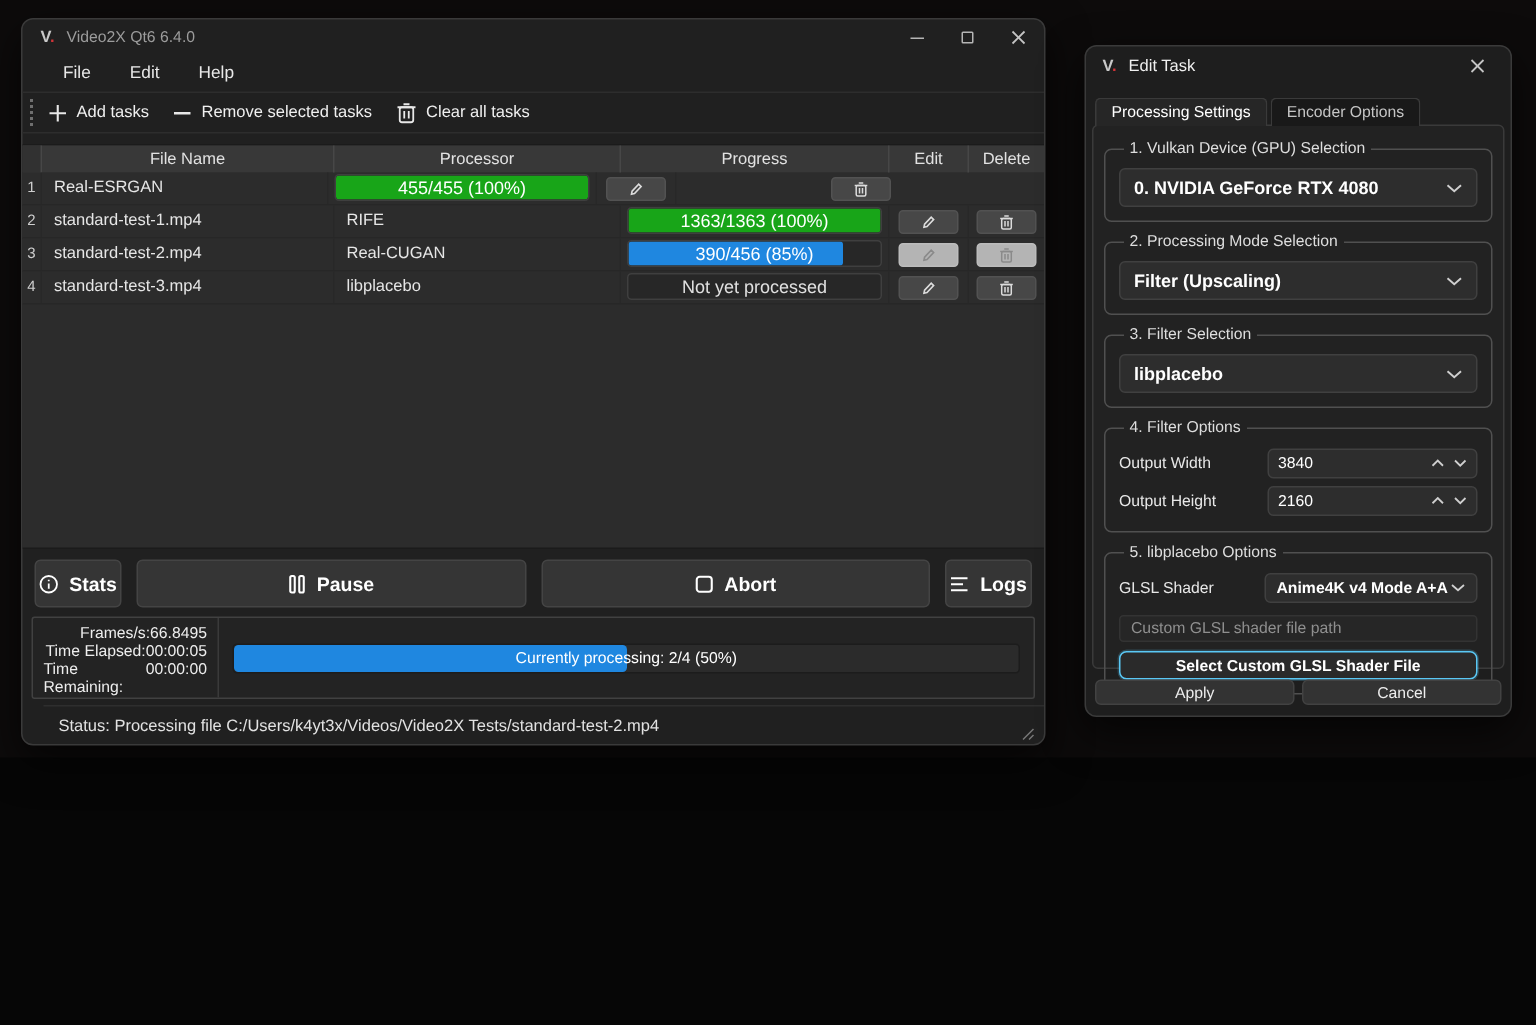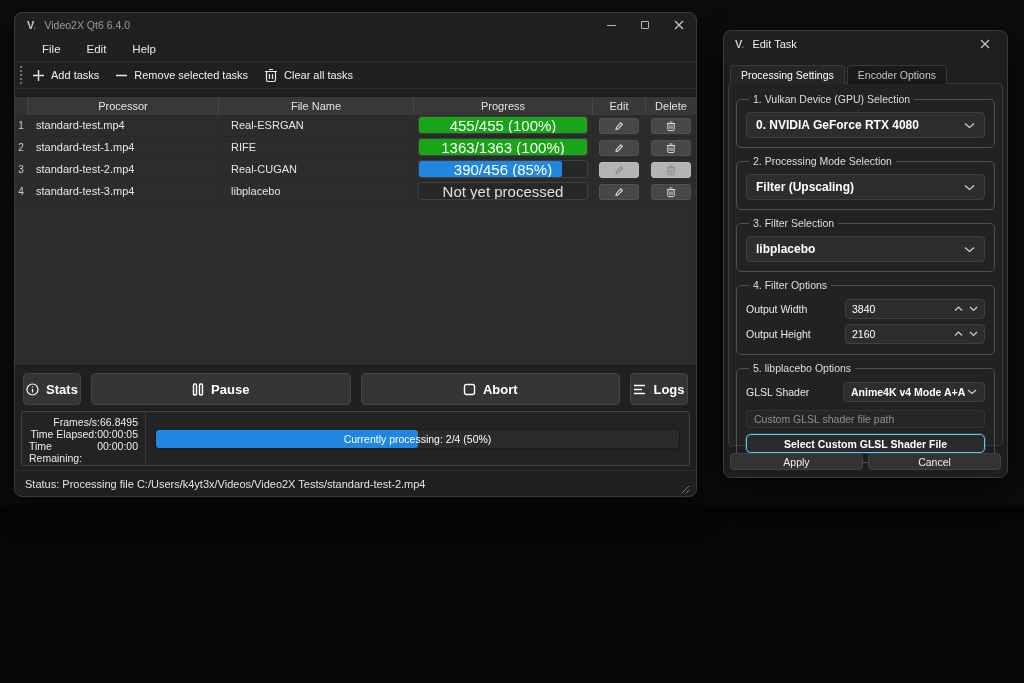--- a/index.html
+++ b/index.html
@@ -50,21 +50,21 @@
   .c-prog { width:179px; flex:none; }
   .c-edit { width:53px; flex:none; }
   .c-del  { flex:1; border-right:none !important; }
 
   .prog-wrap { position:relative; height:18px; margin:1px 4px; border:1px solid #3f3f3f;
                border-radius:3px; background:#272727; overflow:hidden; }
   .prog-fill { height:100%; border-radius:2px; }
   .fill-green { background:#18a518; }
   .fill-blue  { background:#1f87e0; }
   .prog-text { position:absolute; inset:0; display:flex; align-items:center; justify-content:center;
-               color:#fff; font-size:15px; }
+               color:#fff; font-size:12px; }
   .prog-text.pending { color:#e0e0e0; }
 
   .mini-btn { width:40px; height:16px; margin:3px auto; background:#474747; border:1px solid #525252;
               border-radius:3px; display:flex; align-items:center; justify-content:center; color:#dcdcdc; }
   .mini-btn.disabled { background:#b4b4b4; border-color:#bcbcbc; color:#8a8a8a; }
   .mini-btn svg { stroke:currentColor; }
 
   
   .btnrow { position:absolute; left:8px; right:8px; top:360px; height:32px; display:flex; gap:10px; }
   .big-btn { background:#353535; border:1px solid #444; border-radius:4px; color:#fff; font-weight:700;
@@ -81,21 +81,21 @@
                 justify-content:space-between; border-right:1px solid #3a3a3a; }
   .stat-row { display:flex; justify-content:flex-end; font-size:10.5px; color:#ededed; }
   .bar-area { flex:1; display:flex; align-items:center; padding:0 9px; }
   .main-bar { position:relative; flex:1; height:20px; background:#2b2b2b; border:1px solid #1c1c1c;
               border-radius:3px; overflow:hidden; }
   .main-bar .prog-fill { border-radius:3px; }
   .bar-text { position:absolute; inset:0; display:flex; align-items:center; justify-content:center;
               color:#fff; font-size:10.5px; }
 
   
-  .statusbar { position:absolute; left:0; right:0; bottom:0; height:26px; border-top:1px solid #2e2e2e;
+  .statusbar { position:absolute; left:14px; right:0; bottom:0; height:26px; border-top:1px solid #2e2e2e;
                display:flex; align-items:center; padding:0 6px 0 10px; font-size:11px; color:#e2e2e2; }
   .grip { margin-left:auto; align-self:flex-end; margin-bottom:2px; }
 
   
   .dlg-titlebar { height:26px; display:flex; align-items:center; padding:0 11px; }
   .dlg-title { font-size:11px; color:#f0f0f0; }
   .dlg-close { margin-left:auto; width:22px; display:flex; justify-content:center; }
   .tabs { position:absolute; left:6px; top:34px; display:flex; z-index:2; }
   .tab { height:19px; line-height:18px; padding:0 10px; font-size:10.5px; color:#c6c6c6;
          background:#191919; border:1px solid #3a3a3a; border-bottom:none; border-radius:4px 4px 0 0;
@@ -184,30 +184,29 @@
           <line x1="5.5" y1="6" x2="5.5" y2="11"></line>
           <line x1="8.5" y1="6" x2="8.5" y2="11"></line>
       </svg>
       <span>Clear all tasks</span>
     </button>
   </div>
 
   <div class="task-table">
     <div class="trow thead">
       <div class="cell c-num"></div>
+      <div class="cell c-file">File Name</div>
       <div class="cell c-proc">Processor</div>
-      <div class="cell c-file">File Name</div>
       <div class="cell c-prog">Progress</div>
       <div class="cell c-edit">Edit</div>
       <div class="cell c-del">Delete</div>
     </div>
 
     <div class="trow tbody-row">
       <div class="cell c-num">1</div>
-      <div class="cell c-file">standard-test.mp4</div>
       <div class="cell c-proc">Real-ESRGAN</div>
       <div class="cell c-prog">
         <div class="prog-wrap">
           <div class="prog-fill fill-green" style="width: 100%;"></div>
           <div class="prog-text">455/455 (100%)</div>
         </div>
       </div>
       <div class="cell c-edit">
           <button class="mini-btn">
         <svg width="10" height="10" fill="none" stroke-width="1.1">

